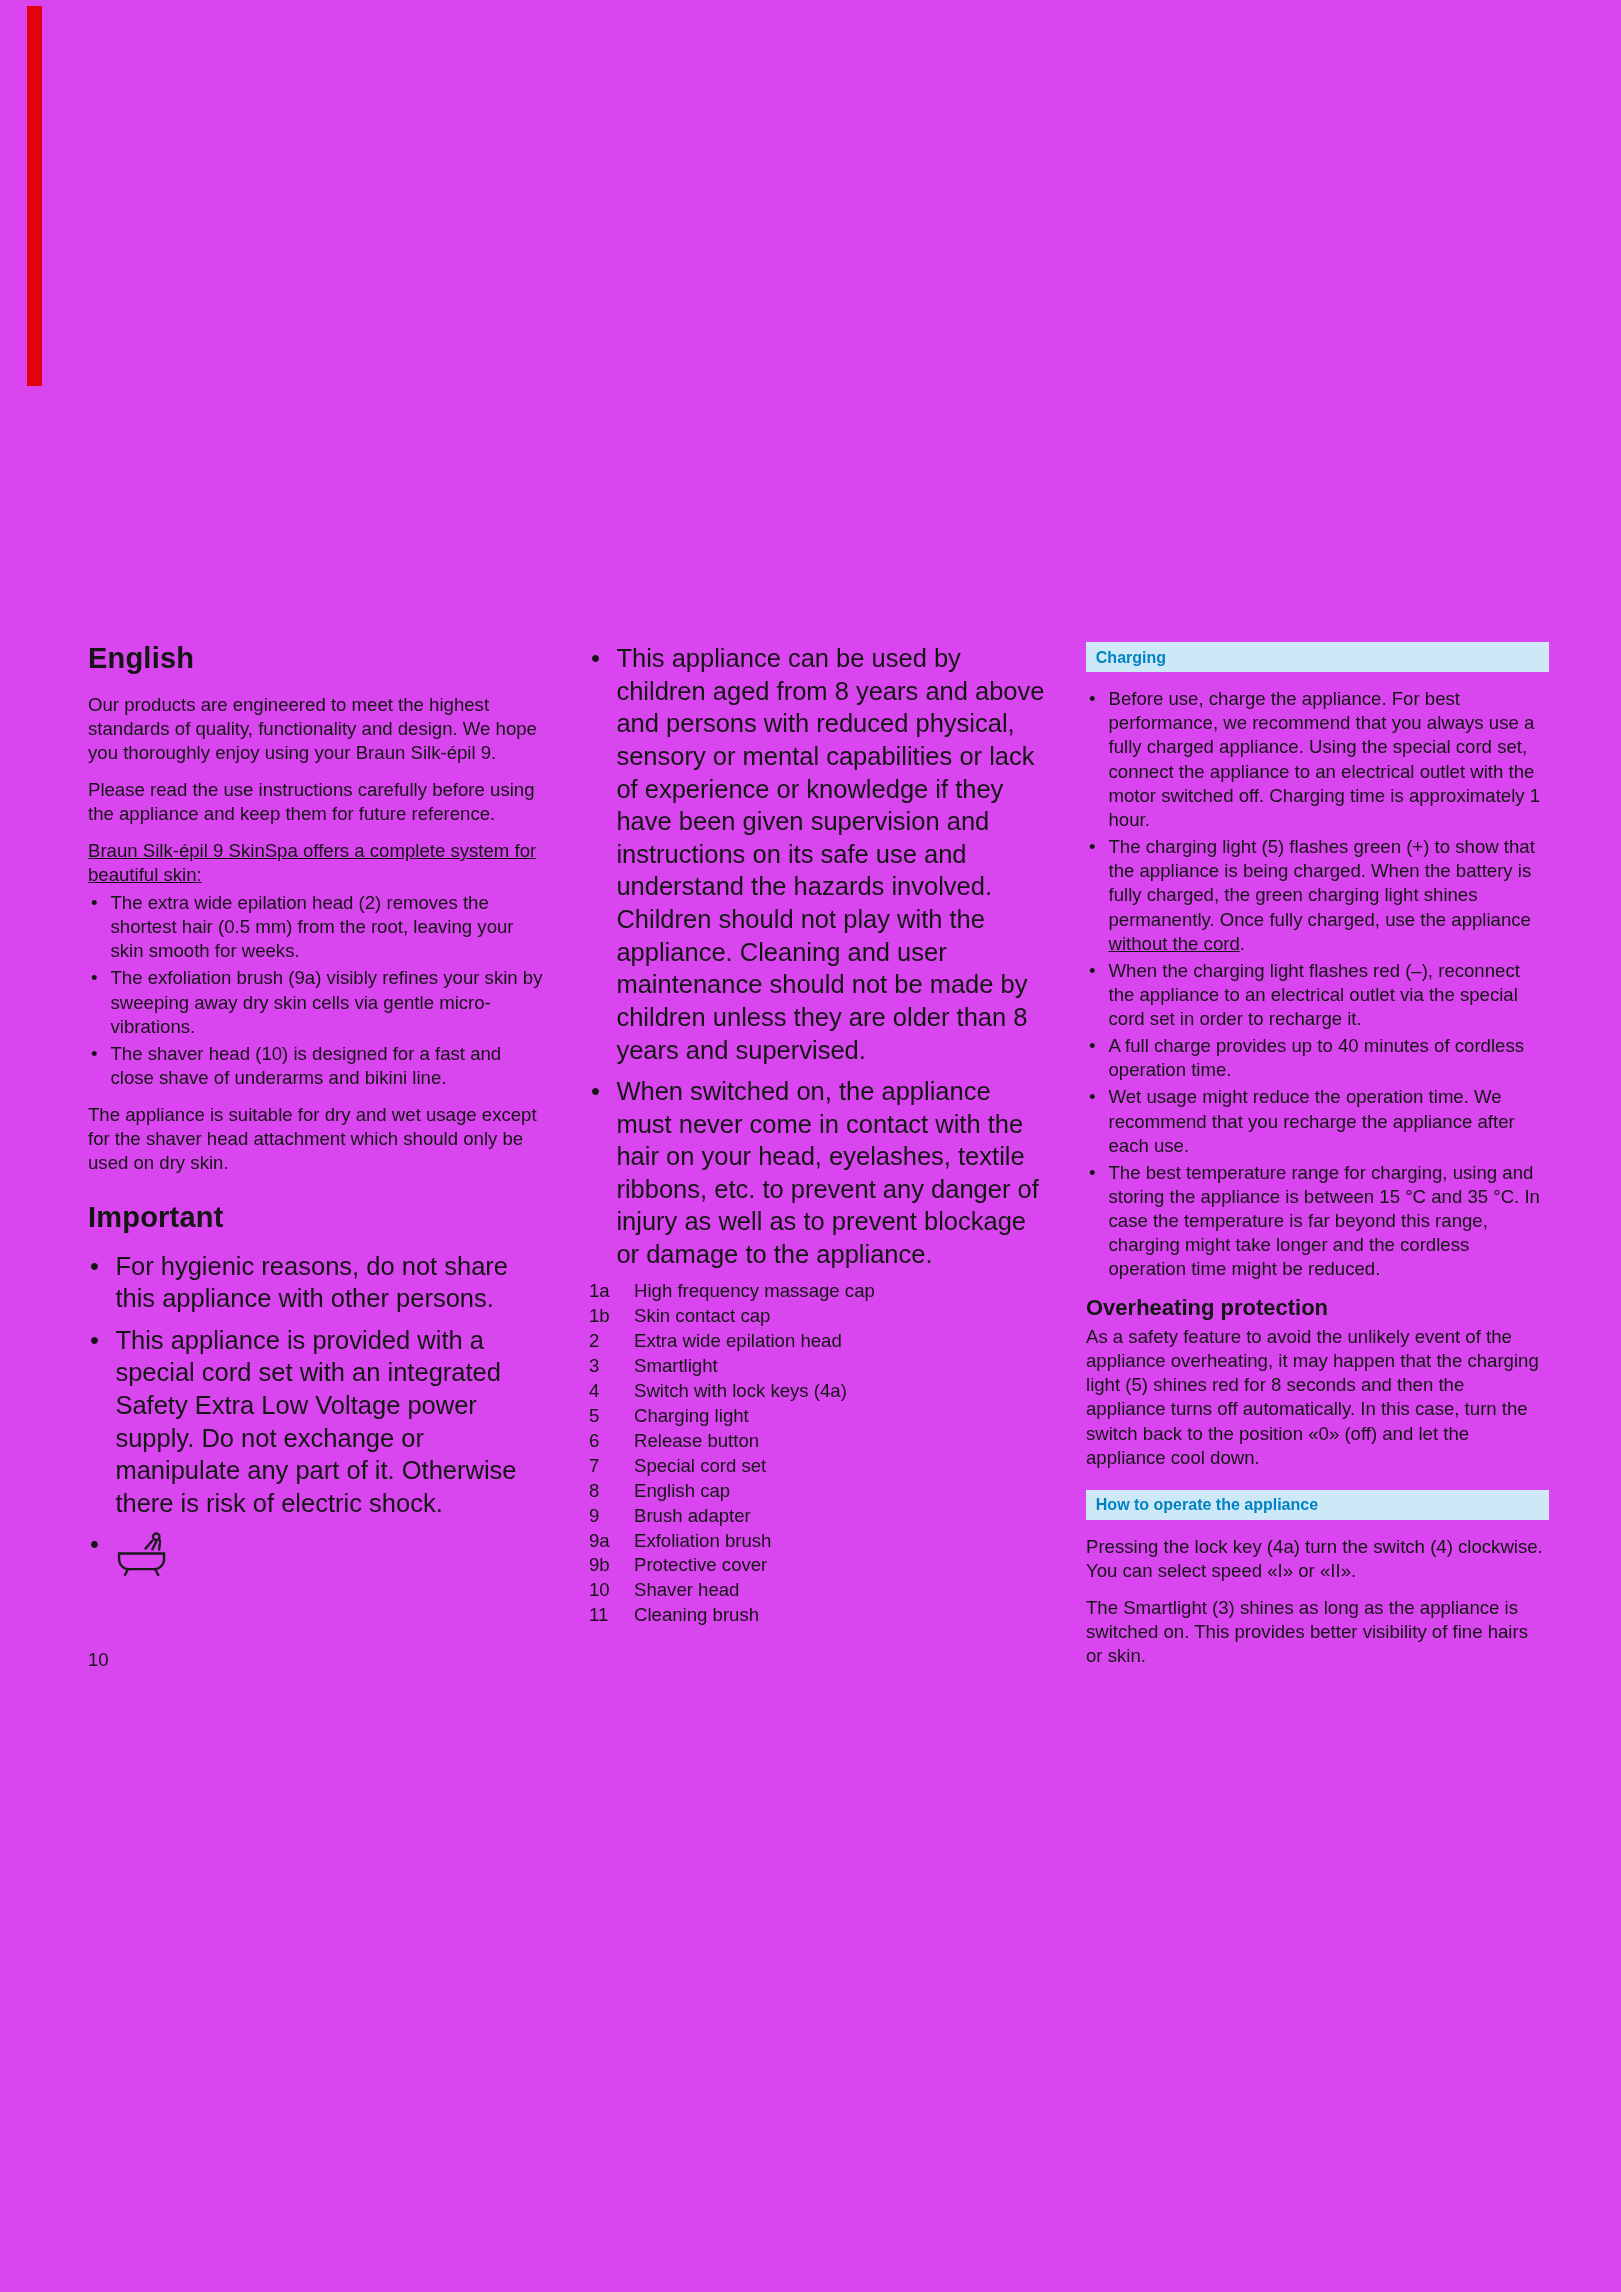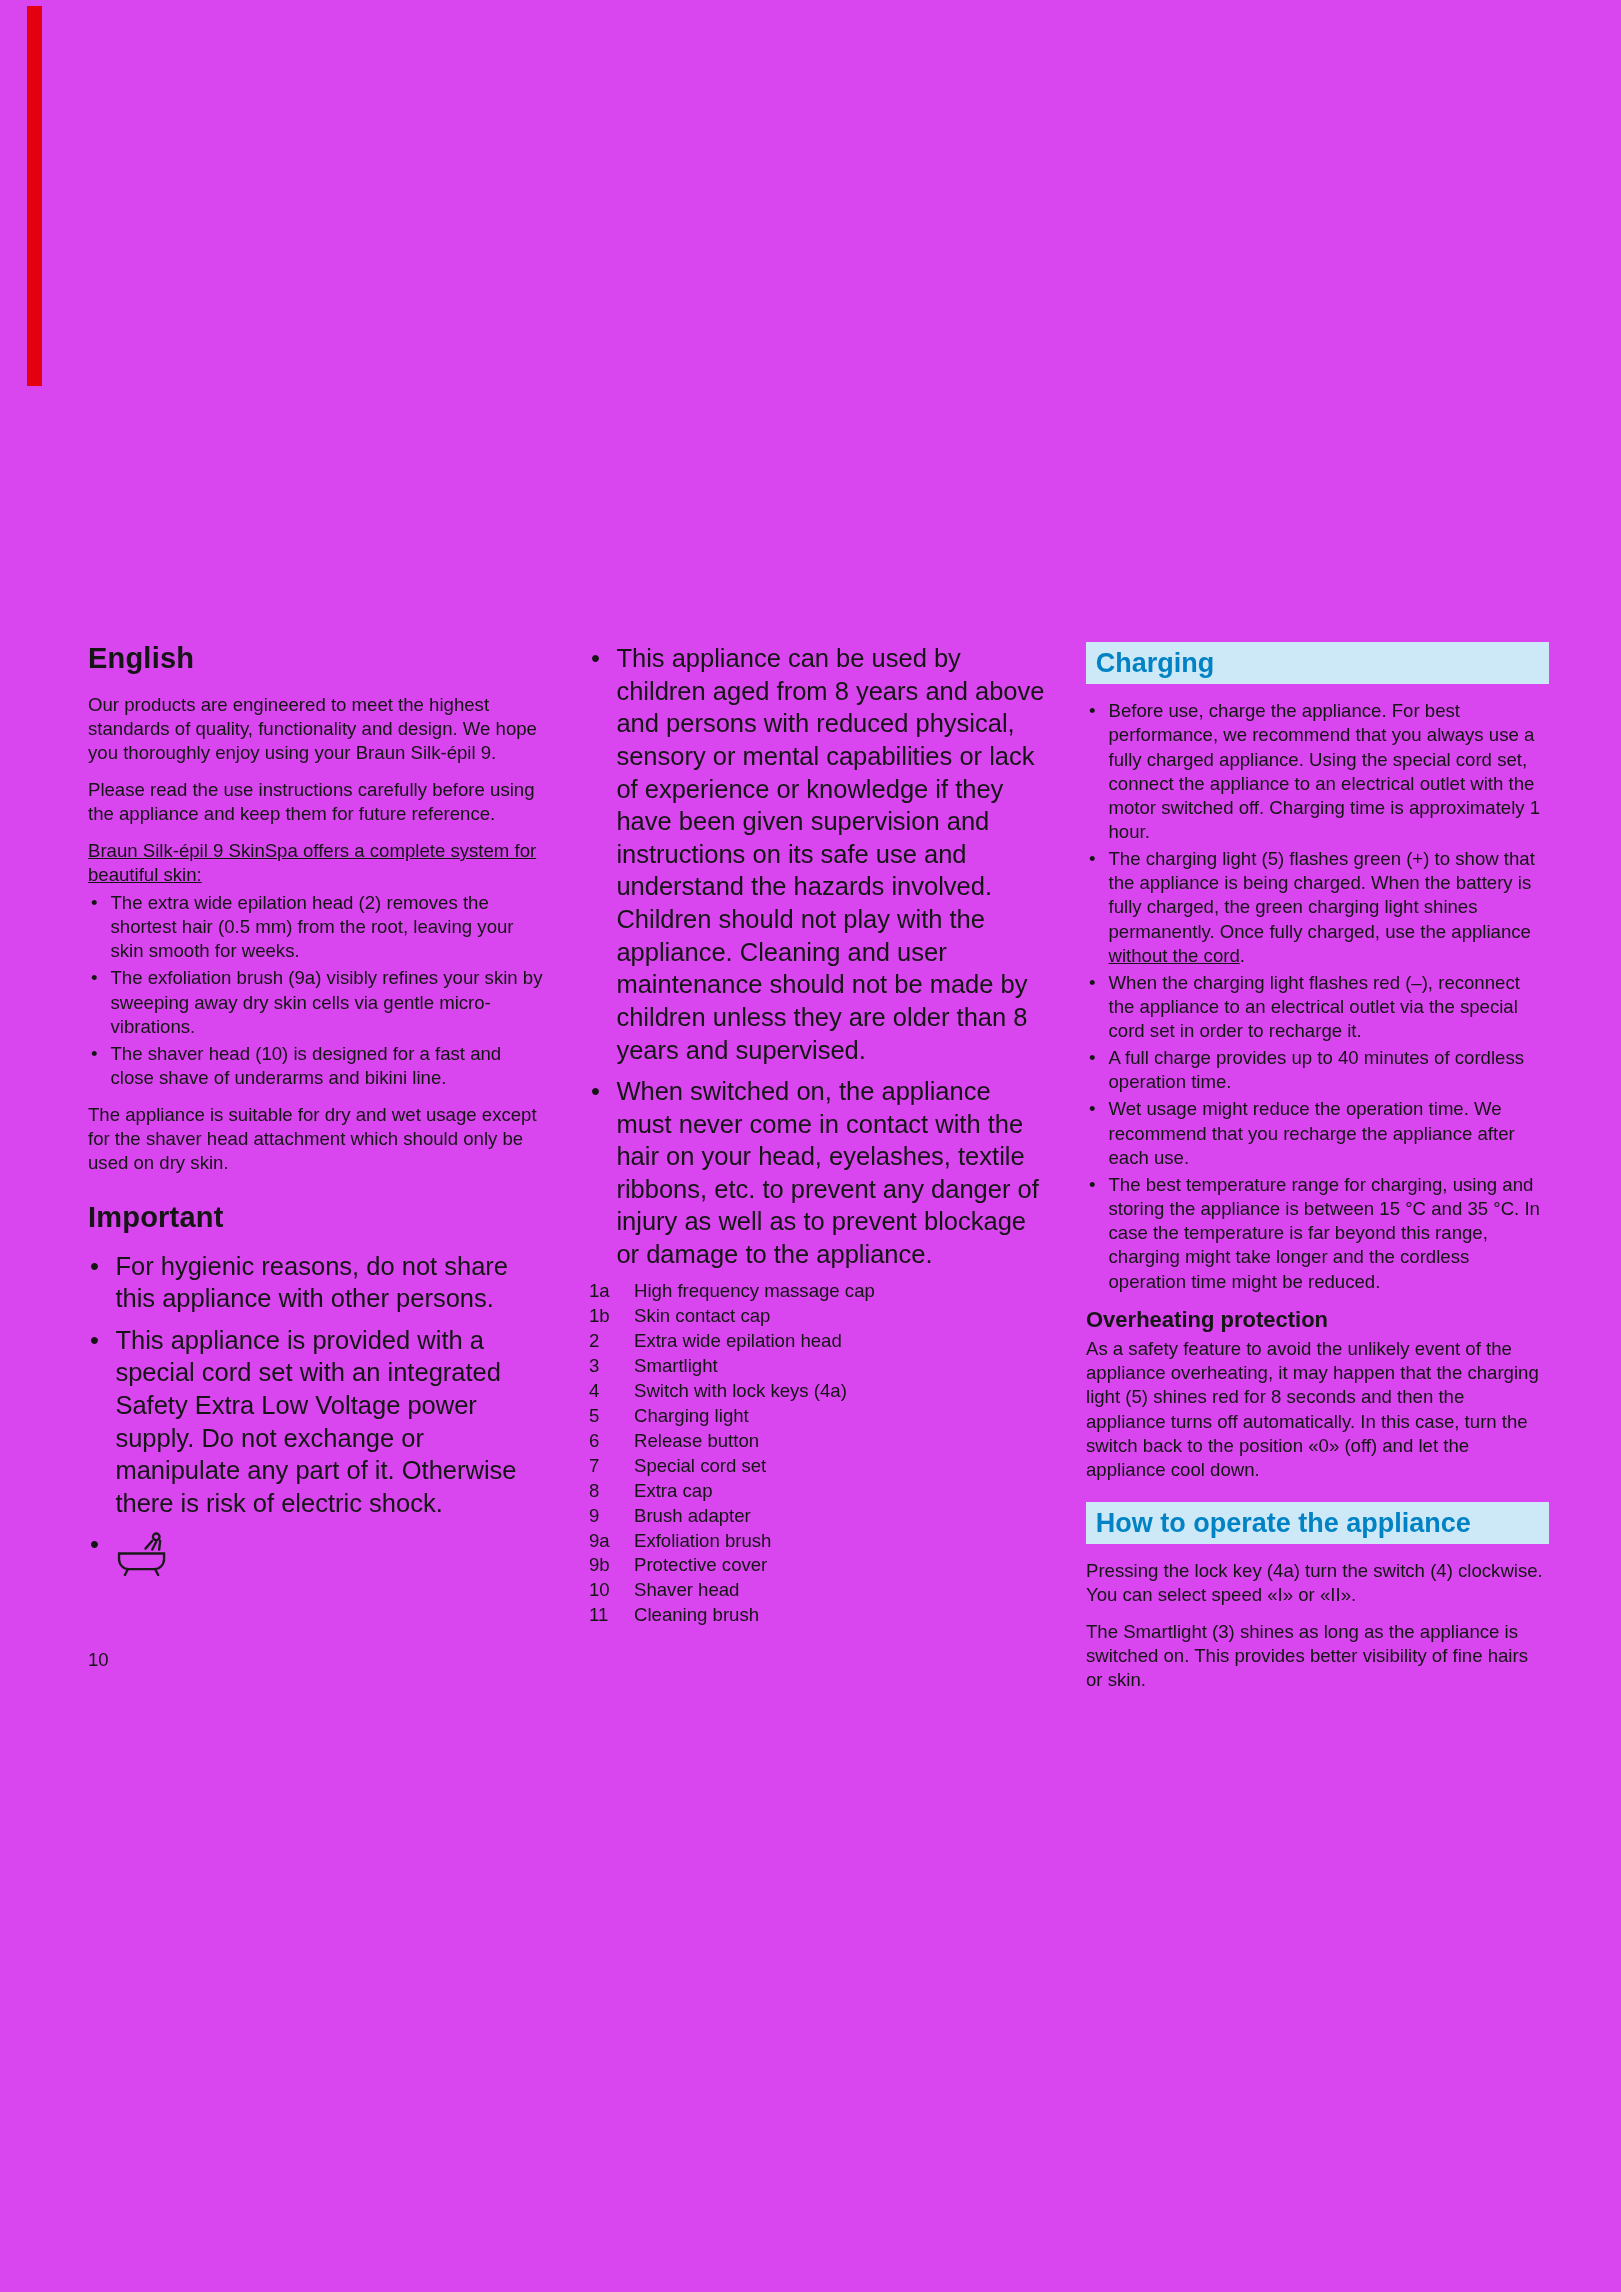--- a/index.html
+++ b/index.html
@@ -21,21 +21,21 @@
   ul.blist{list-style:none;margin:0 0 12.7px 0;padding:0;}
   ul.blist>li{position:relative;padding-left:22.5px;margin:0 0 2.9px 0;}
   ul.blist>li::before{content:"\2022";position:absolute;left:2.9px;top:0;}
 
   .big{font-size:25.5px;line-height:1.28;}
   ul.big-list{margin:0;}
   ul.big-list>li{padding-left:27.4px;margin:0 0 8.8px 0;}
   ul.big-list>li::before{left:2px;}
 
   .section-bar{background:var(--header-bg,#cde9f7);color:var(--header-blue,#0082c4);
-               font-weight:700;font-size:27px;line-height:1.1;
+               font-weight:700;font-size:16px;line-height:1.1;
                padding:6.9px 9.8px 5.9px 9.8px;margin:0 0 14.7px 0;}
   .mt20{margin-top:19.6px;}
 
   .desc-list{margin-top:2px;}
   .desc-row{display:flex;font-size:18.6px;line-height:1.34;}
   .desc-num{flex:0 0 45px;}
   .desc-label{flex:1;}
 
   .mini-h{font-weight:700;font-size:22px;line-height:1.3;margin:7.8px 0 2px 0;}
 
@@ -123,21 +123,21 @@
       <div class="desc-row">
           <span class="desc-num">6</span>
           <span class="desc-label">Release button</span>
         </div>
       <div class="desc-row">
           <span class="desc-num">7</span>
           <span class="desc-label">Special cord set</span>
         </div>
       <div class="desc-row">
           <span class="desc-num">8</span>
-          <span class="desc-label">Extra cap</span>
+          <span class="desc-label">English cap</span>
         </div>
       <div class="desc-row">
           <span class="desc-num">9</span>
           <span class="desc-label">Brush adapter</span>
         </div>
       <div class="desc-row">
           <span class="desc-num">9a</span>
           <span class="desc-label">Exfoliation brush</span>
         </div>
       <div class="desc-row">

